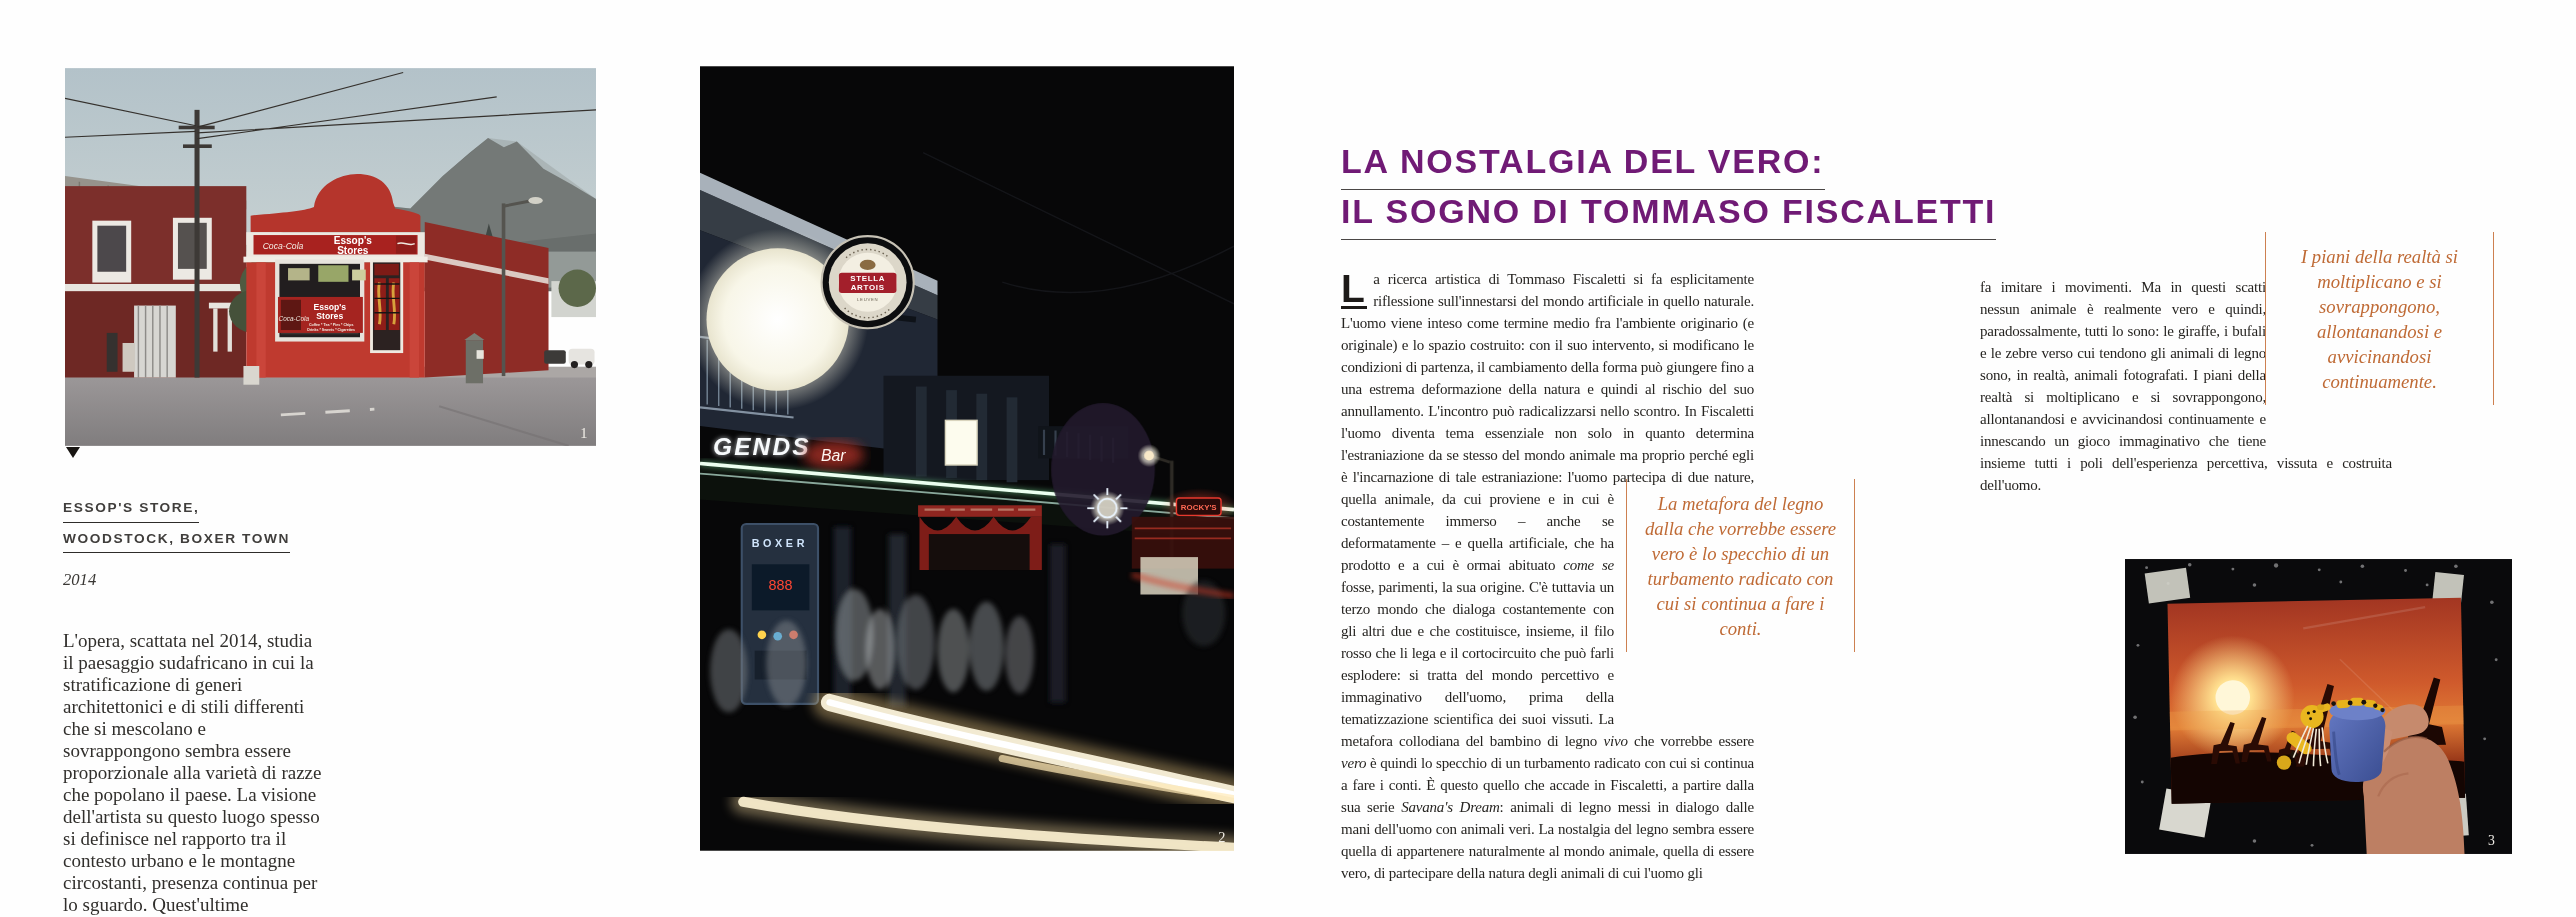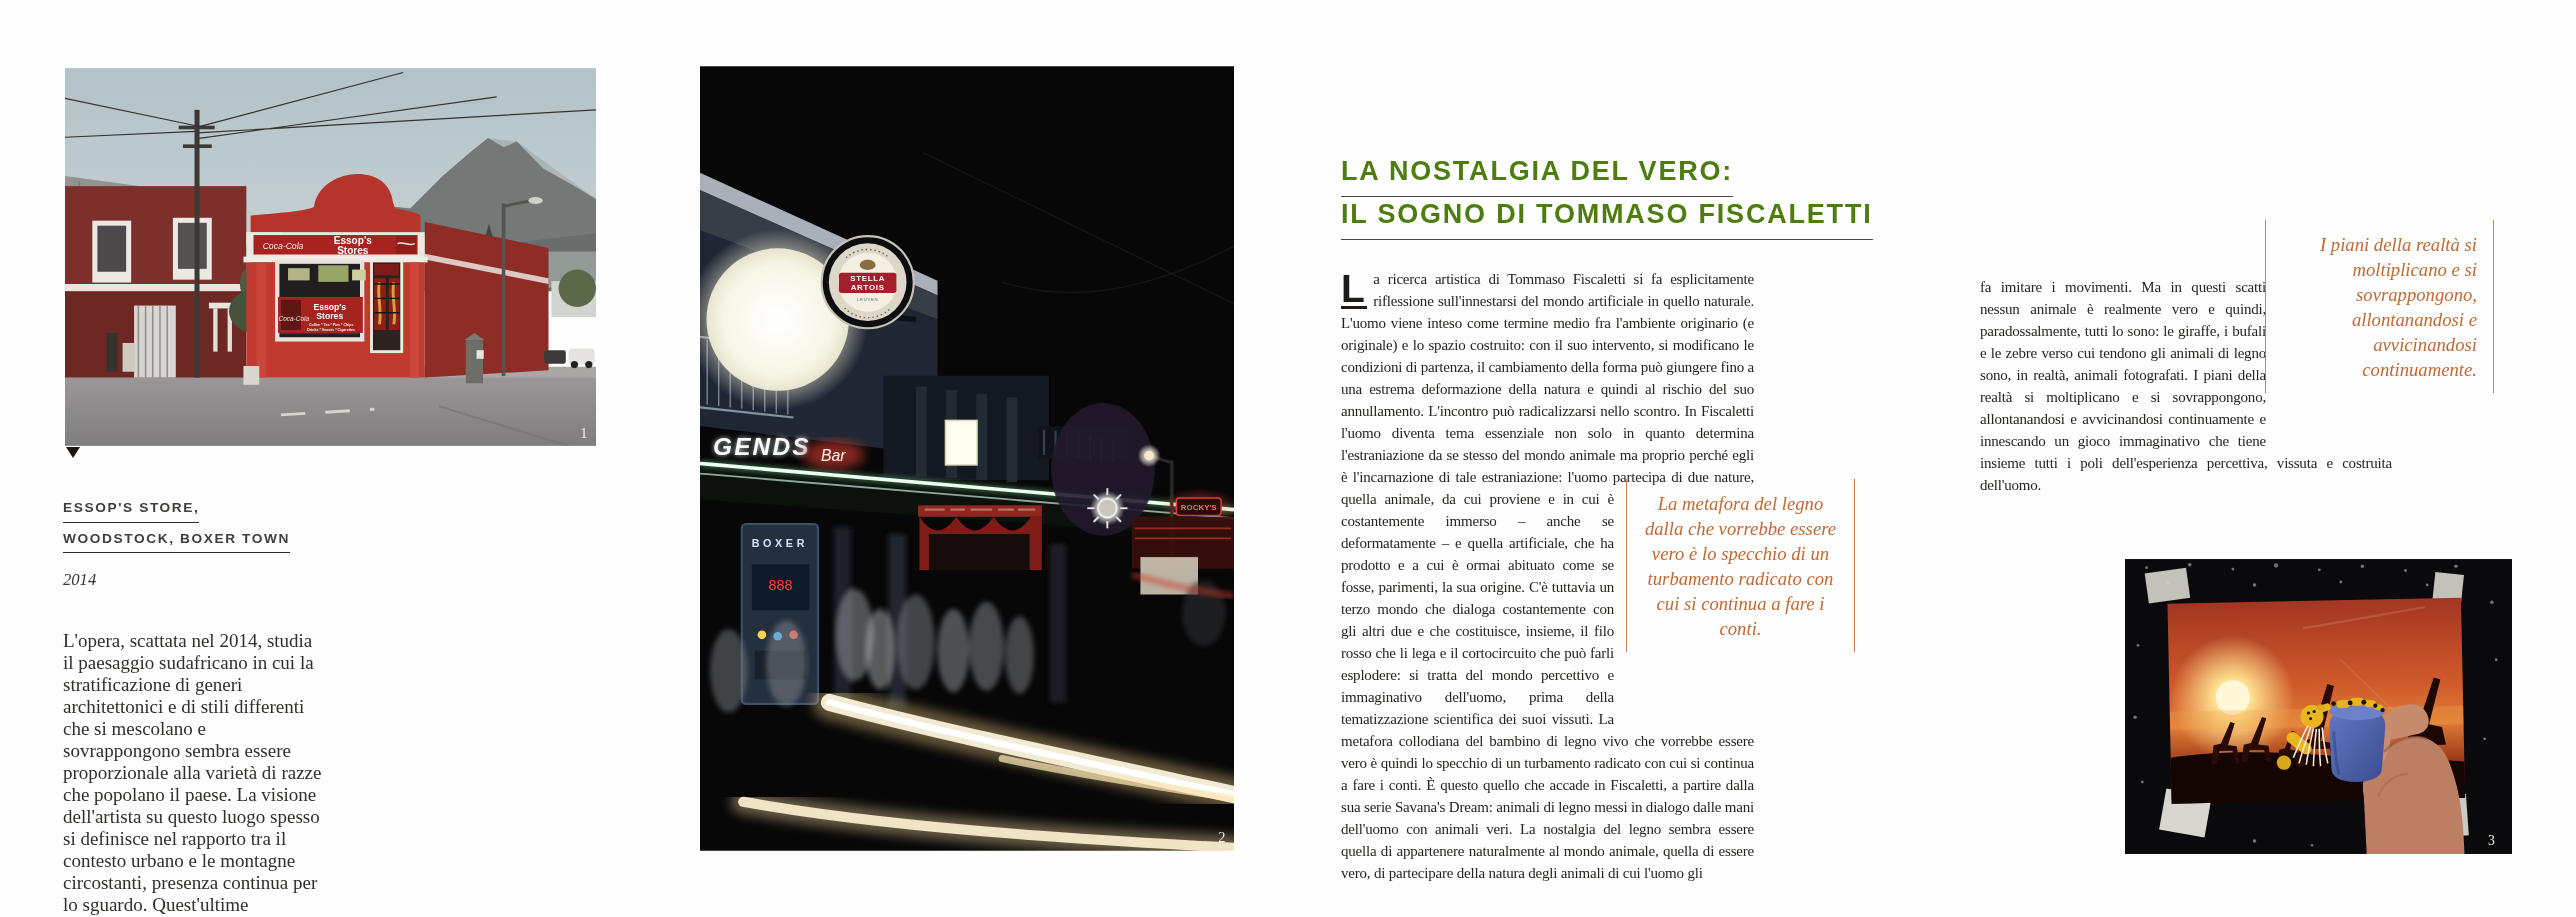--- a/index.html
+++ b/index.html
@@ -11,38 +11,38 @@
   .photo-marker{left:66px;top:447px;width:0;height:0;
     border-left:7.2px solid transparent;border-right:7.2px solid transparent;border-top:11.5px solid #181512;}
   .caption{left:63px;top:500px;width:262px;}
   .cap-head{font-family:"Liberation Sans", sans-serif;font-weight:bold;font-size:13.7px;
     letter-spacing:1.6px;color:#403e3c;}
   .cap-head .u{display:inline-block;border-bottom:1.4px solid #2e2c2a;padding-bottom:6.5px;margin-bottom:8px;}
   .cap-year{font-style:italic;font-size:16.6px;color:#393734;margin-top:8.6px;}
   .cap-body{font-size:19px;line-height:22px;color:#312f2c;margin-top:40px;text-align:left;}
 
   
-  .art-title{left:1341px;top:158px;width:706px;font-family:"Liberation Sans", sans-serif;
-    font-weight:bold;font-size:27px;letter-spacing:1.8px;color:#4d7c0f;line-height:1;}
+  .art-title{left:1341px;top:144px;width:706px;font-family:"Liberation Sans", sans-serif;
+    font-weight:bold;font-size:34px;letter-spacing:1.8px;color:#701a75;line-height:1;}
   .art-title .tline{display:inline-block;border-bottom:1.4px solid #4a4645;padding-bottom:10.8px;}
   .art-title .t2{margin-top:4px;}
 
   .bodycol{font-size:15px;line-height:22px;letter-spacing:-0.2px;text-align:justify;color:#262421;}
   .col1{left:1341px;top:268px;width:413px;}
   .col2{left:1980px;top:276px;width:412px;}
-  .it{}
+  .it{font-style:italic;}
   .dropcap{float:left;font-family:"Liberation Sans", sans-serif;font-weight:bold;font-size:39px;
     line-height:32px;color:#1d1a18;border-bottom:3.6px solid #1d1a18;padding:1.4px 2.2px 1.4px 0;margin:3.6px 6.5px 1.4px 0;}
   .sp-q1{float:right;width:140px;height:225px;}
   .sp-q2{float:right;width:126px;height:159px;}
 
   .pullquote{font-style:italic;font-size:18.7px;line-height:25px;text-align:center;color:#bf6a35;
     border-left:1.4px solid #cd8050;border-right:1.4px solid #cd8050;padding:11.5px 16px;width:195px;min-height:137px;}
   .pq1{left:1626px;top:479px;}
-  .pq2{left:2265px;top:220px;text-align:right;}
+  .pq2{left:2265px;top:232px;}
 
   
   .photo{display:block;}
   .photo1{left:65px;top:68px;}
   .photo2{left:700px;top:66px;}
   .photo3{left:2125px;top:559px;}
   svg text{font-family:"Liberation Sans", sans-serif;}
   .folio{font-family:"Liberation Serif", serif;}
 </style>
 </head>

